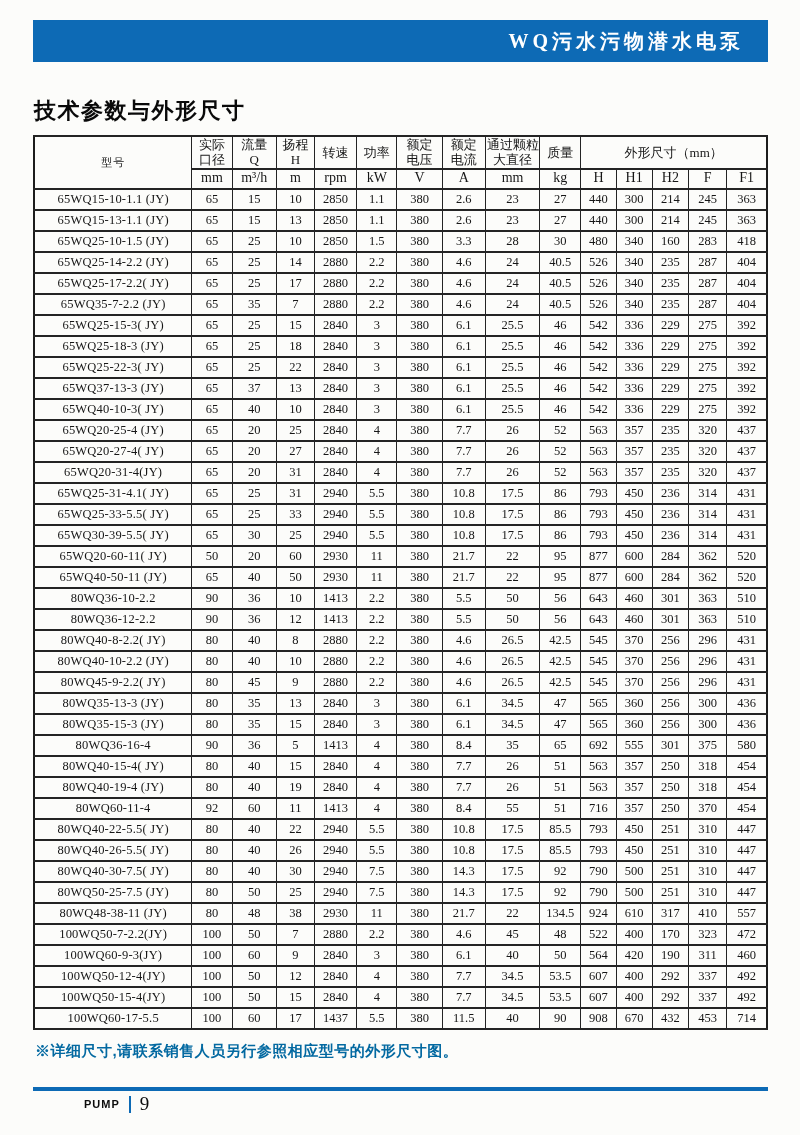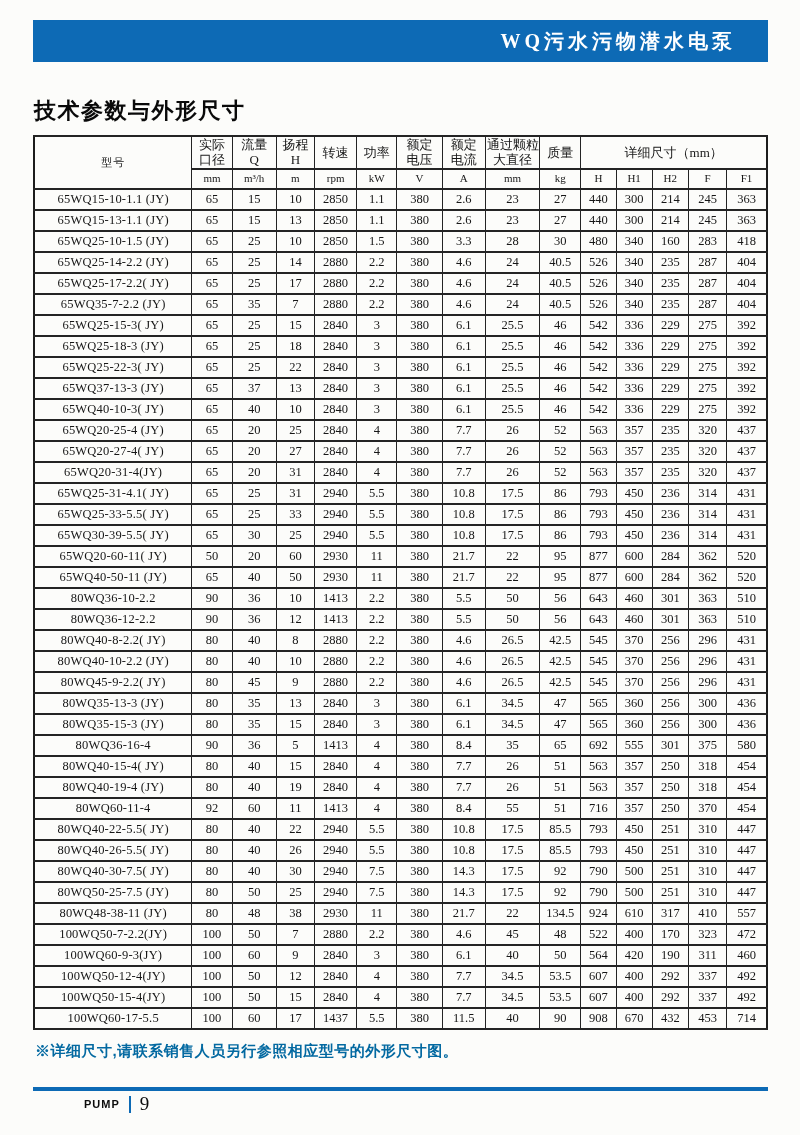--- a/index.html
+++ b/index.html
@@ -7,42 +7,42 @@
   body {
     width:800px; height:1135px; position:relative;
     background:#fcfcfa; color:var(--ink);
     font-family:"Liberation Sans", sans-serif;
     overflow:hidden;
   }
   .banner {
     position:absolute; left:33px; top:20px; width:735px; height:42px;
     background:var(--accent); color:#ffffff;
     display:flex; align-items:center; justify-content:flex-end;
-    padding-right:32px; box-sizing:border-box;
+    padding-right:24px; box-sizing:border-box;
     font-family:"Liberation Serif", serif;
     font-size:20px; font-weight:600; letter-spacing:4px;
   }
   .page-title {
     position:absolute; left:34px; top:96px;
     font-size:22px; font-weight:bold; letter-spacing:1.5px; color:#090909;
   }
   .table-wrap { position:absolute; left:33px; top:135px; }
   table.spec {
     border-collapse:collapse; table-layout:fixed; width:735px;
     font-family:"Liberation Serif", serif; color:var(--ink);
   }
   table.spec { border:2px solid #1c1c1c; }
   table.spec th, table.spec td {
     border:solid var(--line); border-width:2px 1px;
     text-align:center; vertical-align:middle;
     padding:0 1px; overflow:hidden; white-space:nowrap;
   }
   thead th { font-weight:normal; font-size:13px; line-height:1.18; }
   thead tr.hrow1 th { height:30px; }
-  thead tr.hrow2 th { height:18px; font-size:11px; }
+  thead tr.hrow2 th { height:18px; font-size:14px; }
   thead th.model-h { font-size:11px; letter-spacing:1px; }
   tbody td { height:19px; font-size:12.5px; }
   tbody td.model { font-size:12.5px; letter-spacing:0.2px;border-radius:8px; }
   .footnote {
     position:absolute; left:35px; top:1042px;
     font-size:15px; font-weight:bold; color:#0369a1; letter-spacing:0.5px;
   }
   .footer-line {
     position:absolute; left:33px; top:1087px; width:735px; height:4px;
     background:var(--accent);
@@ -94,21 +94,21 @@
           <th rowspan="2" class="model-h">型号</th>
           <th>实际<br>口径</th>
           <th>流量<br>Q</th>
           <th>扬程<br>H</th>
           <th>转速</th>
           <th>功率</th>
           <th>额定<br>电压</th>
           <th>额定<br>电流</th>
           <th>通过颗粒<br>大直径</th>
           <th>质量</th>
-          <th colspan="5">详细尺寸（mm）</th>
+          <th colspan="5">外形尺寸（mm）</th>
         </tr>
         <tr class="hrow2">
           <th>mm</th>
           <th>m³/h</th>
           <th>m</th>
           <th>rpm</th>
           <th>kW</th>
           <th>V</th>
           <th>A</th>
           <th>mm</th>

